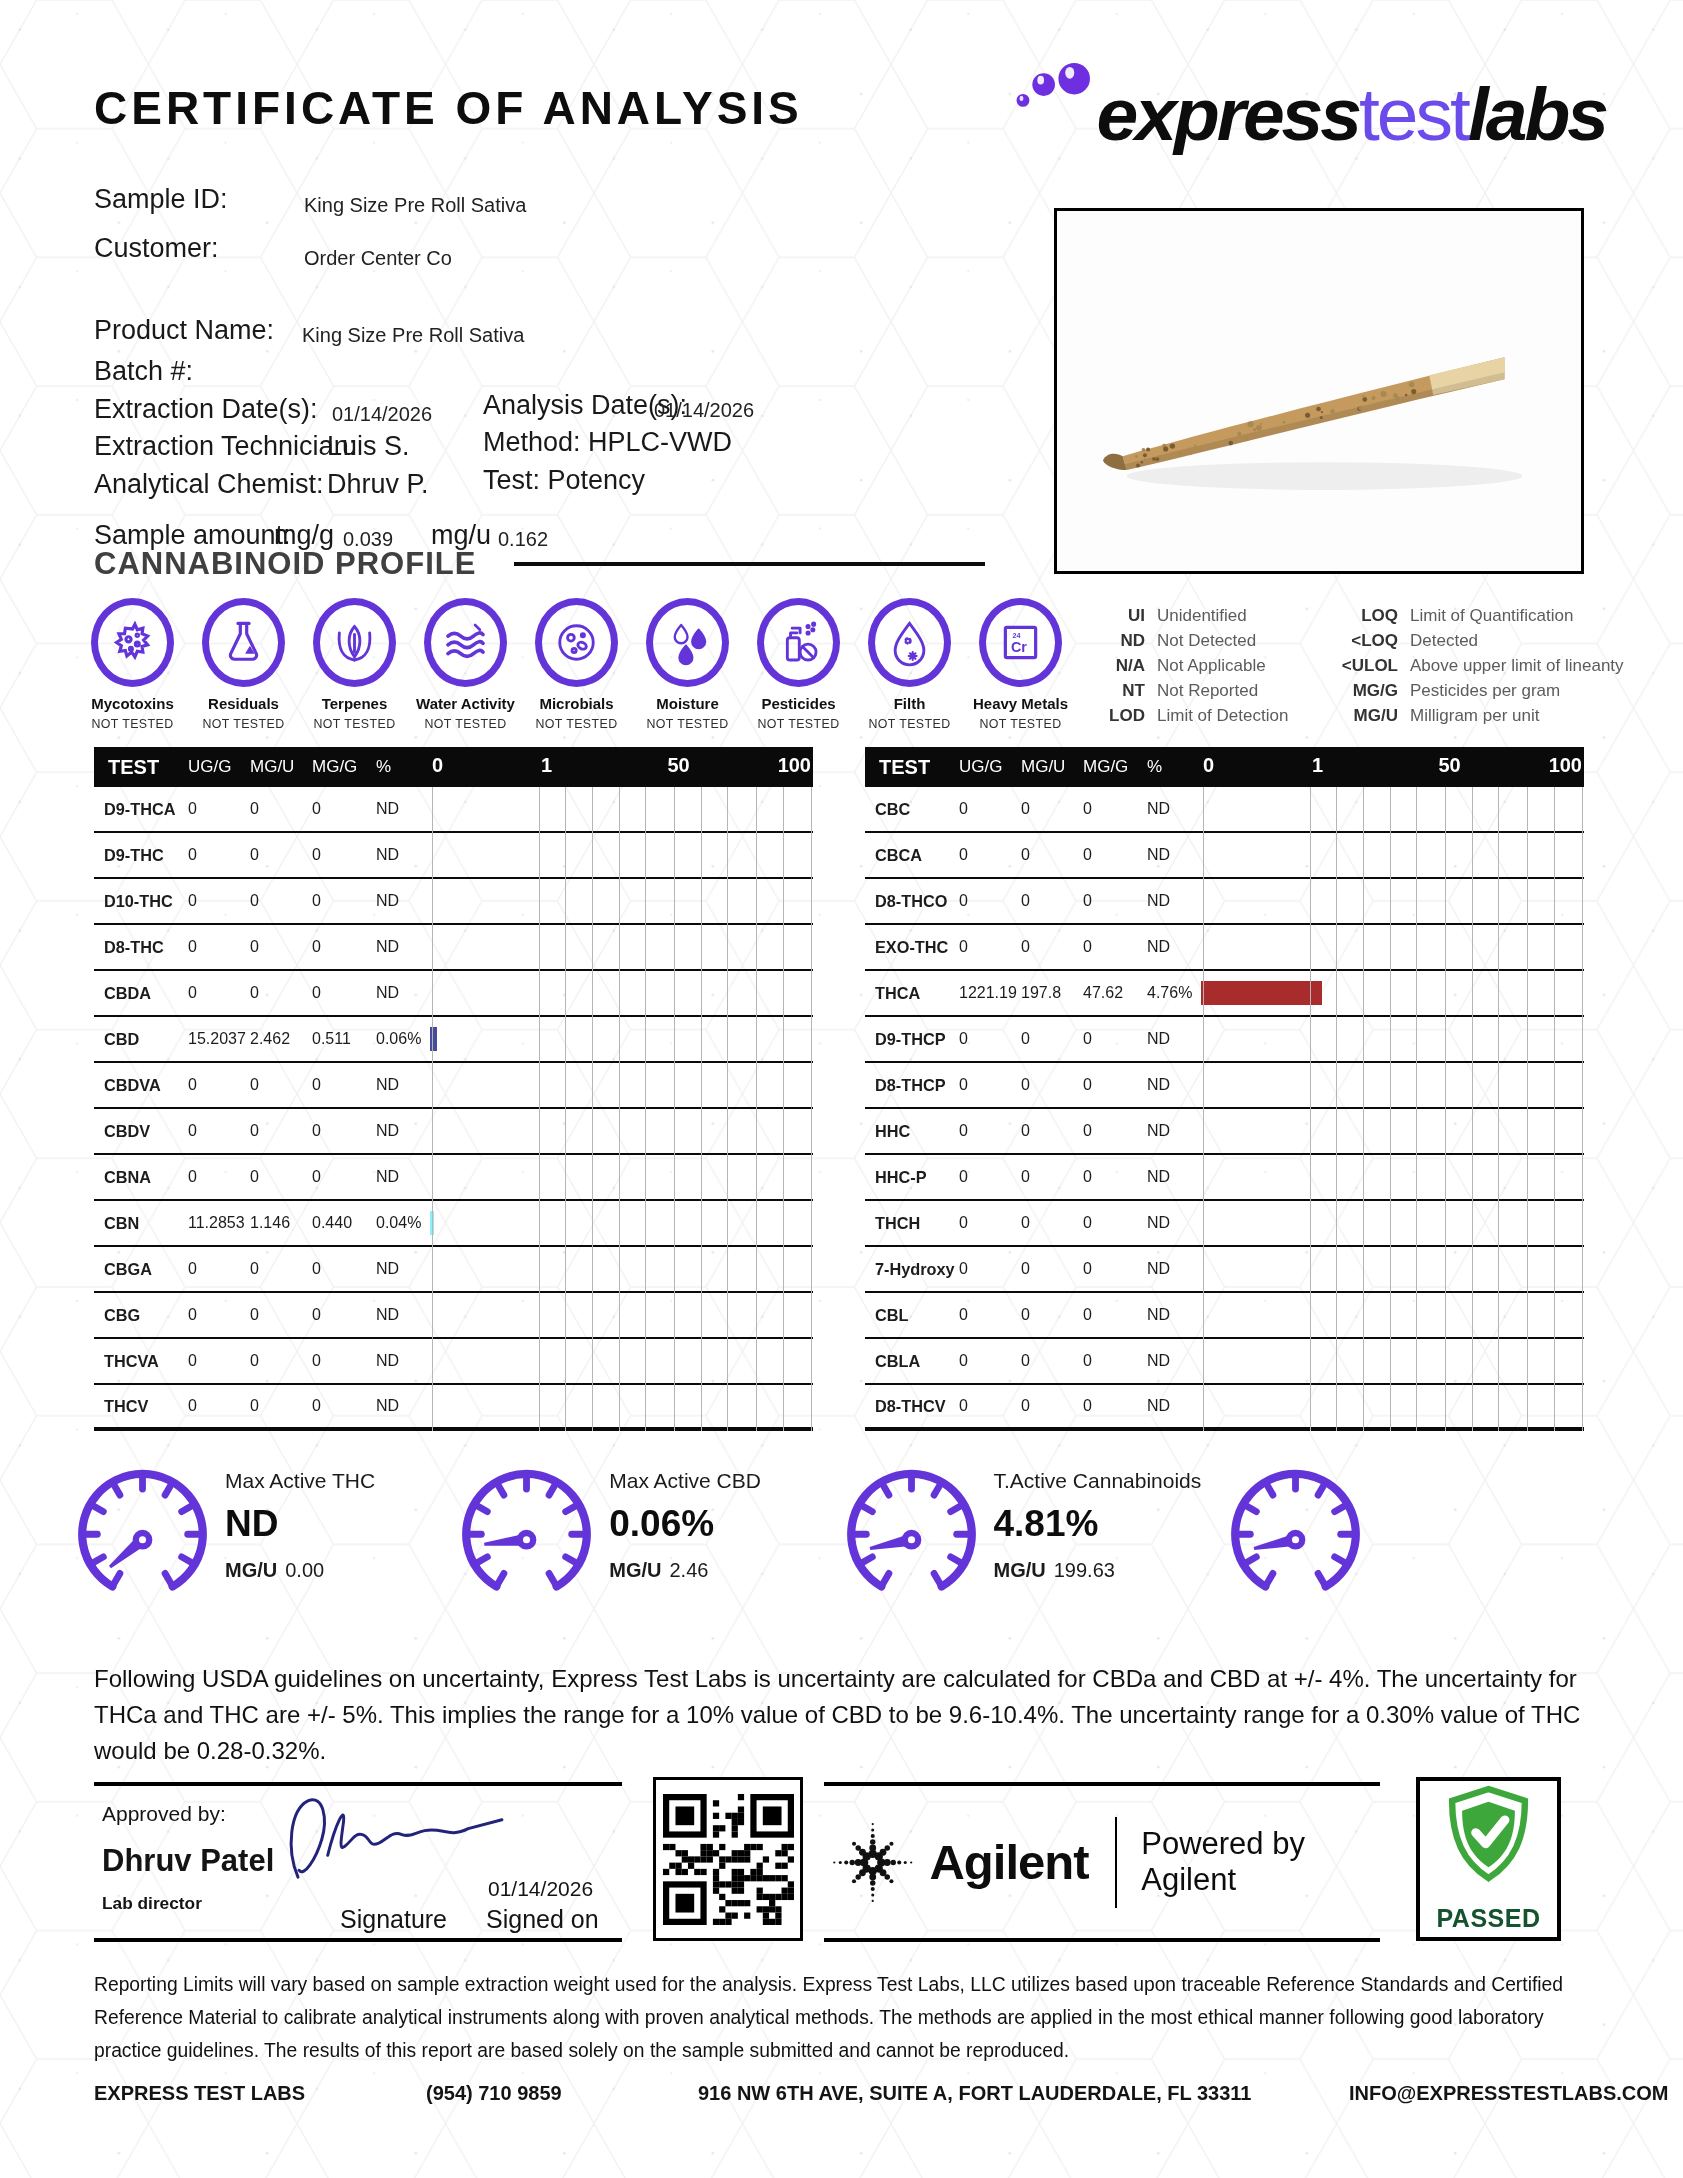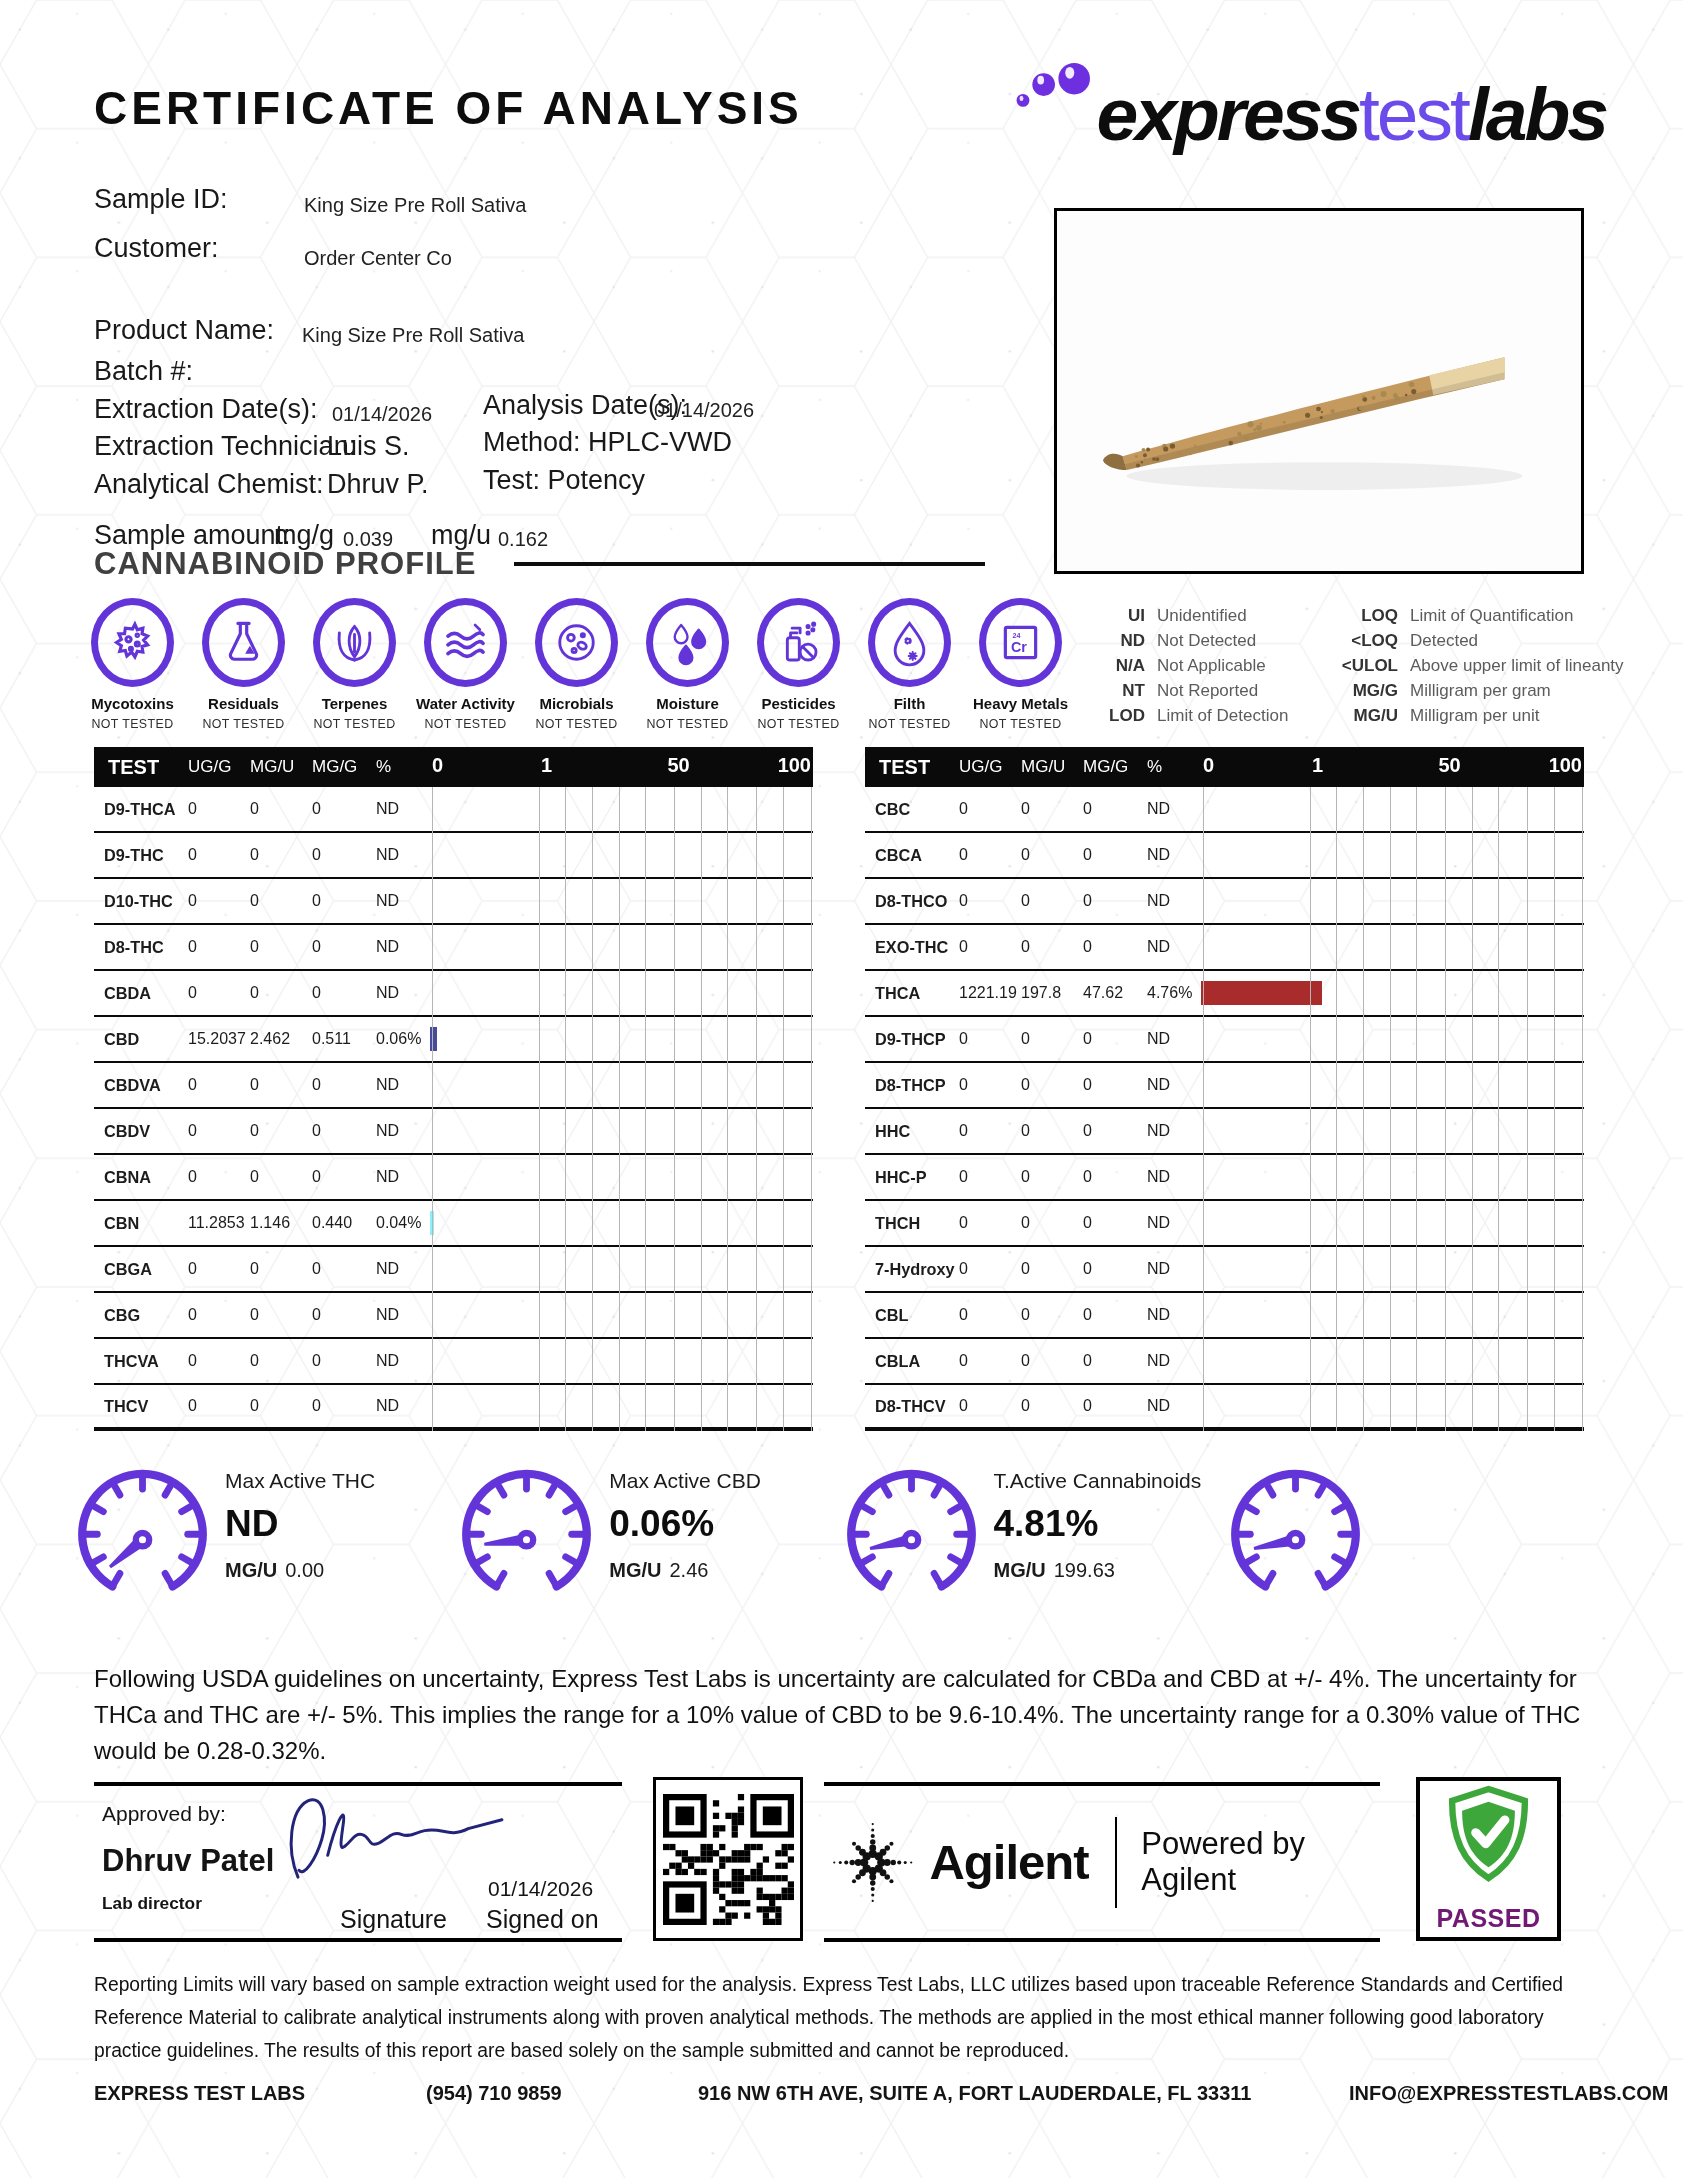--- a/index.html
+++ b/index.html
@@ -92,21 +92,21 @@
 
   .qr-box { left:653px; top:1777px; width:150px; height:164px; border:3px solid #000; background:#fff; display:flex; align-items:center; justify-content:center; }
 
   .agilent { left:824px; top:1782px; width:556px; height:160px; border-top:4px solid #000; border-bottom:4px solid #000; display:flex; align-items:center; }
   .agilent-star { width:95px; height:95px; margin-left:6px; }
   .agilent-name { font-size:49px; font-weight:800; letter-spacing:-1px; margin-left:14px; color:#0d0d0d; }
   .agilent-div { width:3px; height:91px; background:#000; margin-left:26px; }
   .agilent-tag { font-size:31px; margin-left:24px; color:#0d0d0d; }
 
   .passed-box { left:1416px; top:1777px; width:145px; height:164px; border:4px solid #000; background:#fff; display:flex; flex-direction:column; align-items:center; justify-content:center; }
-  .passed-label { font-size:25px; font-weight:800; color:#701a75; letter-spacing:0.5px; margin-top:20px; }
+  .passed-label { font-size:25px; font-weight:800; color:#14532d; letter-spacing:0.5px; margin-top:20px; }
 
   
   .footer { left:0; top:2082px; width:1343px; height:30px; font-weight:700; font-size:20px; }
   .footer span { position:absolute; white-space:nowrap; }
   .f-co { left:94px; } .f-ph { left:426px; } .f-ad { left:698px; } .f-em { left:1349px;text-align:center; }
 </style>
 </head>
 <body>
 
 <div class="page">
@@ -367,21 +367,21 @@
       <div class="legend-row">
           <span class="legend-key">&lt;LOQ</span>
           <span class="legend-desc">Detected</span>
         </div>
       <div class="legend-row">
           <span class="legend-key">&lt;ULOL</span>
           <span class="legend-desc">Above upper limit of lineanty</span>
         </div>
       <div class="legend-row">
           <span class="legend-key">MG/G</span>
-          <span class="legend-desc">Milligram per gram</span>
+          <span class="legend-desc">Pesticides per gram</span>
         </div>
       <div class="legend-row">
           <span class="legend-key">MG/U</span>
           <span class="legend-desc">Milligram per unit</span>
         </div>
     </div>
   </div>
 
   <div class="layer test-table tbl-left" id="table-left">
     <div class="thead">

